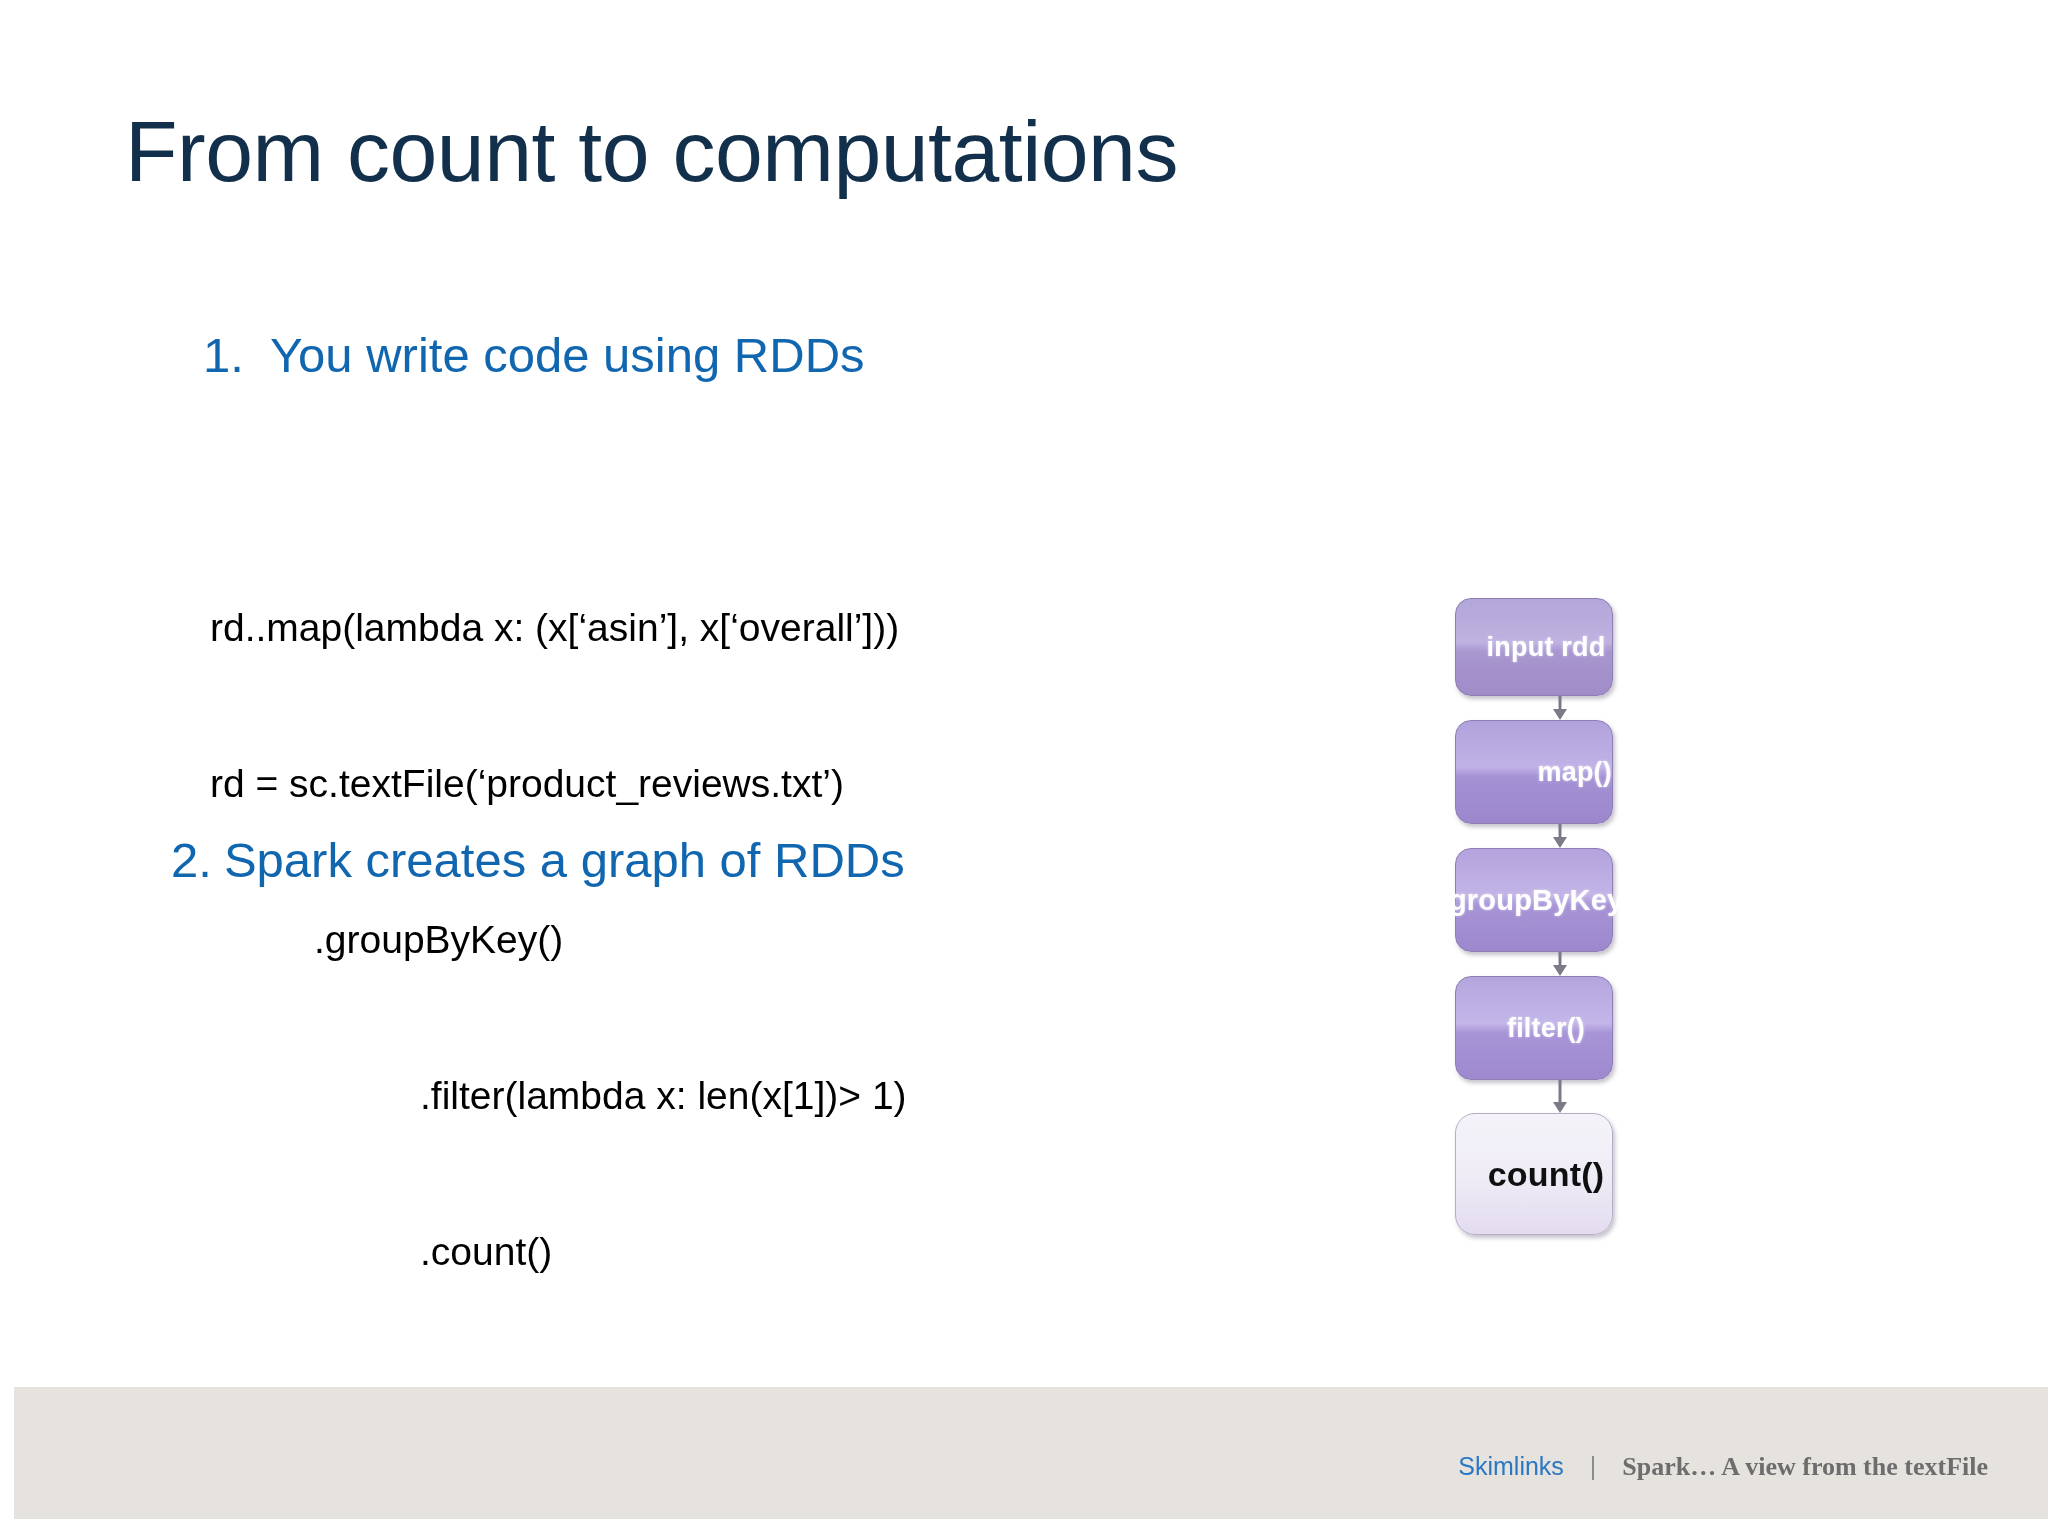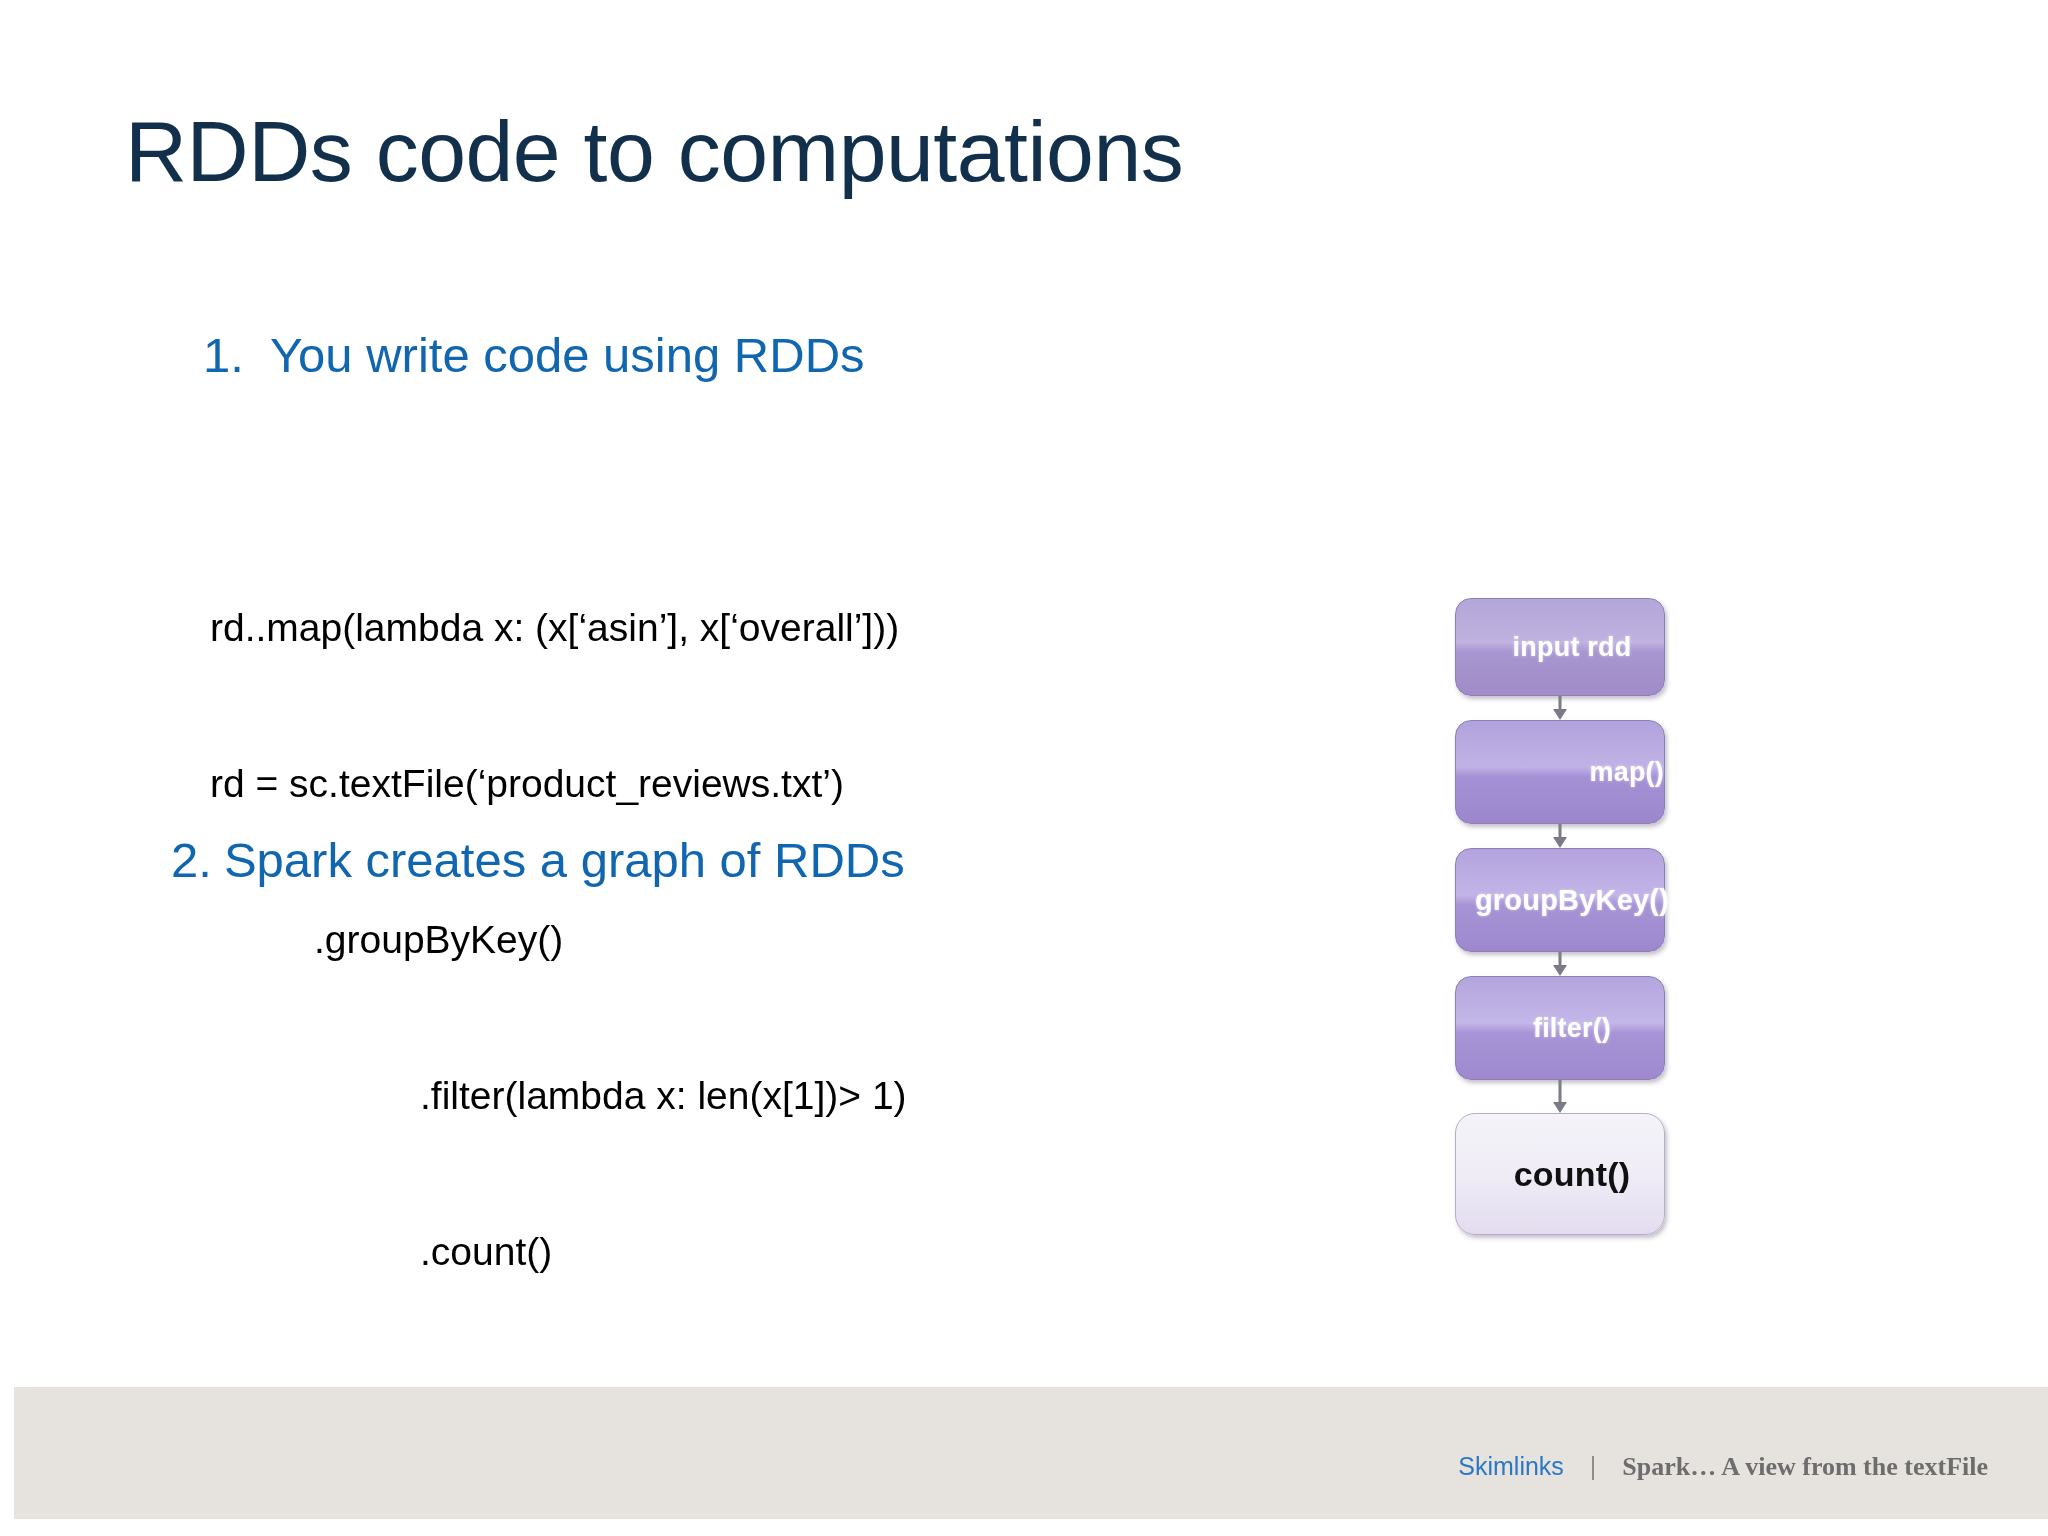--- a/index.html
+++ b/index.html
@@ -75,21 +75,21 @@
 
   
   #flow-diagram {
     position: absolute;
     left: 1455px;
     top: 598px;
     width: 210px;
   }
   .flow-node {
     position: relative;
-    width: 210px;
+    width: 158px;
     height: 98px;
     border-radius: 16px;
     box-sizing: border-box;
     display: flex;
     align-items: center;
     justify-content: center;
     color: #ffffff;
     font-weight: bold;
     font-size: 27px;
     letter-spacing: 0.2px;
@@ -189,21 +189,21 @@
     font-size: 26px;
     font-weight: bold;
     font-family: "Liberation Serif", serif;
   }
 </style>
 </head>
 <body>
 
 <div id="slide">
 
-  <div id="slide-title">RDDs code to computations</div>
+  <div id="slide-title">From count to computations</div>
 
   <div class="bullet" id="bullet-1">
     <span class="bullet-num">1.</span><span>You write code using RDDs</span>
   </div>
 
   <div id="code-block">
     <span class="code-line indent-0">rd..map(lambda x: (x[‘asin’], x[‘overall’]))</span>
     <span class="code-line indent-0">rd = sc.textFile(‘product_reviews.txt’)</span>
     <span class="code-line indent-1">.groupByKey()</span>
     <span class="code-line indent-2">.filter(lambda x: len(x[1])&gt; 1)</span>

